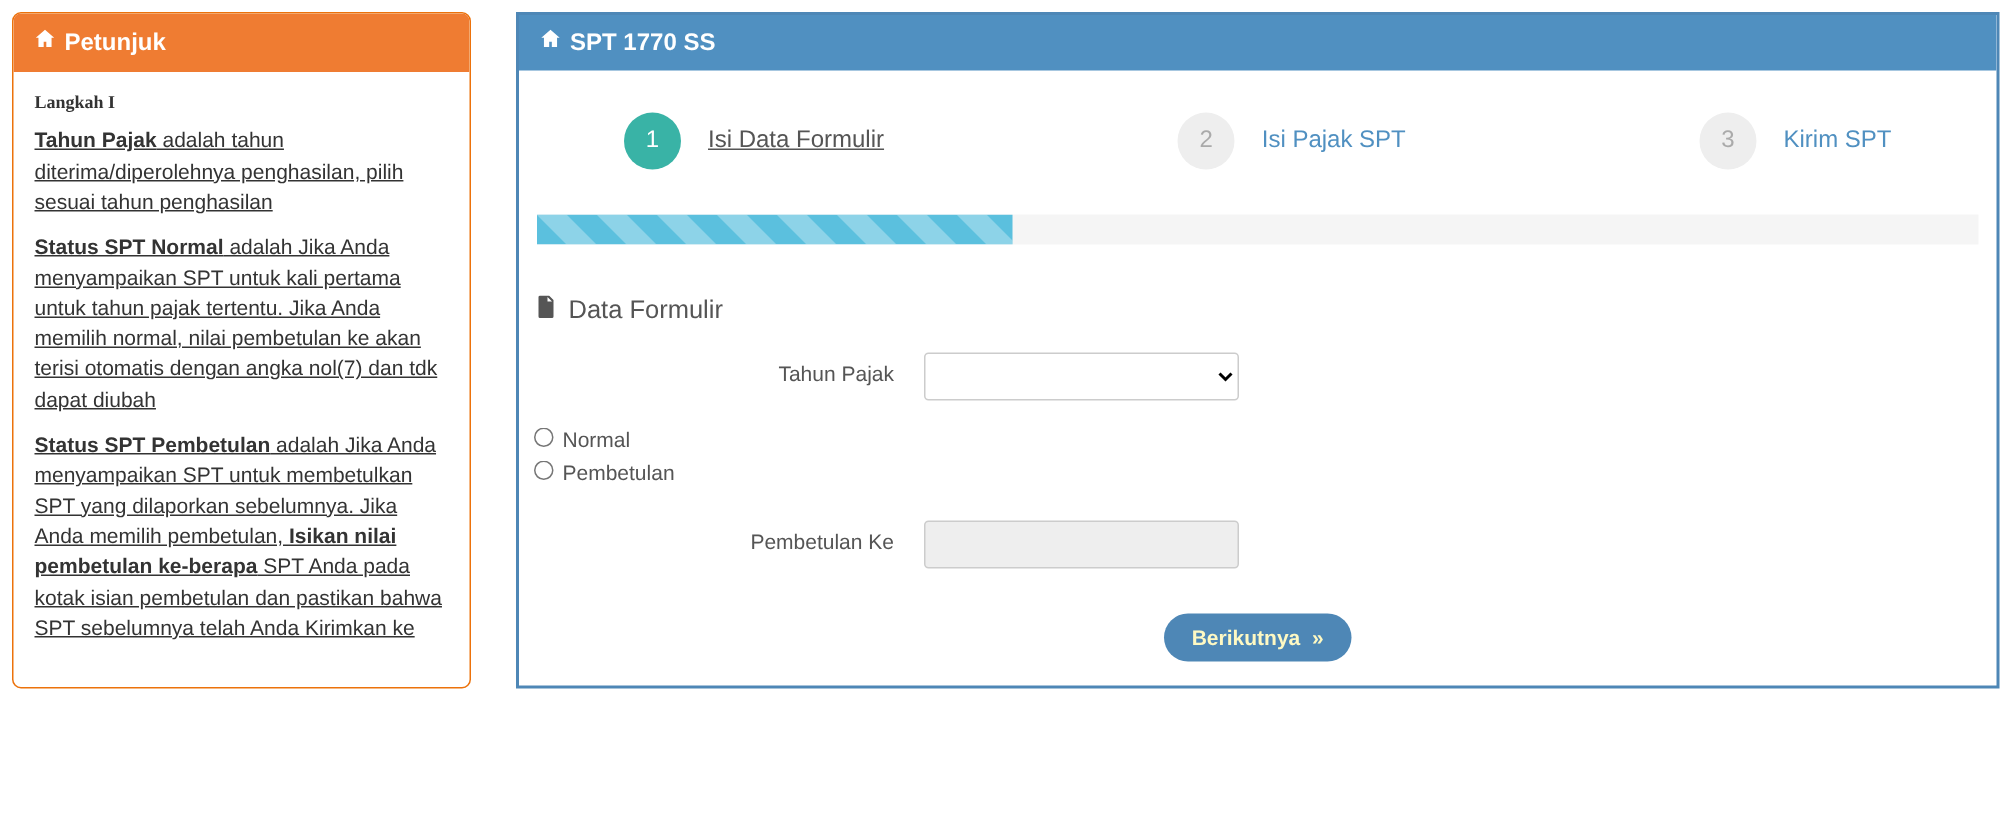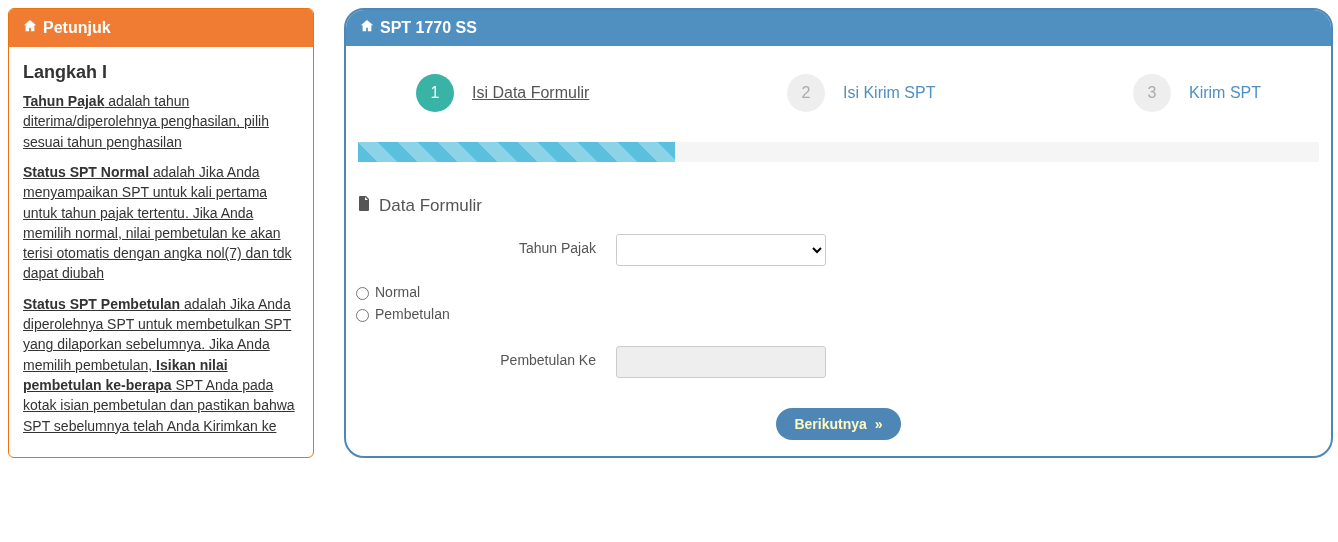--- a/index.html
+++ b/index.html
@@ -37,31 +37,32 @@
     padding: 12px 14px;
     height: 410px;
     overflow-y: auto;
     color: #333;
     line-height: 1.45;
   }
   .panel-petunjuk .panel-body::-webkit-scrollbar { width: 10px; }
   .panel-petunjuk .panel-body::-webkit-scrollbar-thumb { background: #d9d9d9; border-radius: 5px; }
   .panel-petunjuk .panel-body::-webkit-scrollbar-track { background: transparent; }
   .panel-petunjuk h5 {
-    font-size: 18px;
+    font-size: 12px;
     font-weight: bold;
     margin-bottom: 6px;
+    font-family: Liberation Serif, serif;
   }
   .panel-petunjuk p { margin-bottom: 10px; text-decoration: underline; }
 
   
   .panel-main {
     flex: 1;
     border: 2px solid #4e87b6;
-    border-radius: 20px;
+    border-radius: 0;
     overflow: hidden;
   }
   .panel-main .panel-heading {
     background: #5090c1;
     color: #fff;
     padding: 9px 14px;
     font-size: 16px;
     font-weight: bold;
     display: flex;
     align-items: center;
@@ -149,21 +150,21 @@
     width: 210px;
     height: 32px;
     border: 1px solid #ccc;
     border-radius: 3px;
     padding: 4px 8px;
     background: #eee;
     font-size: 14px;
   }
   .radio-row {
     display: flex;
-    align-items: flex-end;
+    align-items: flex-start;
     gap: 6px;
     margin-bottom: 6px;
     color: #555;
   }
   .radio-row input { accent-color: #5090c1; }
 
   
   .btn-area {
     text-align: center;
     margin-top: 30px;
@@ -200,21 +201,21 @@
     </div>
     <div class="panel-body">
       <h5>Langkah I</h5>
       <p>
         <b>Tahun Pajak</b><span> adalah tahun diterima/diperolehnya penghasilan, pilih sesuai tahun penghasilan</span>
       </p>
       <p>
         <b>Status SPT Normal</b><span> adalah Jika Anda menyampaikan SPT untuk kali pertama untuk tahun pajak tertentu. Jika Anda memilih normal, nilai pembetulan ke akan terisi otomatis dengan angka nol(7) dan tdk dapat diubah</span>
       </p>
       <p>
-        <b>Status SPT Pembetulan</b><span> adalah Jika Anda diperolehnya SPT untuk membetulkan SPT yang dilaporkan sebelumnya. Jika Anda memilih pembetulan, </span><b>Isikan nilai pembetulan ke-berapa</b><span> SPT Anda pada kotak isian pembetulan dan pastikan bahwa SPT sebelumnya telah Anda Kirimkan ke</span>
+        <b>Status SPT Pembetulan</b><span> adalah Jika Anda menyampaikan SPT untuk membetulkan SPT yang dilaporkan sebelumnya. Jika Anda memilih pembetulan, </span><b>Isikan nilai pembetulan ke-berapa</b><span> SPT Anda pada kotak isian pembetulan dan pastikan bahwa SPT sebelumnya telah Anda Kirimkan ke</span>
       </p>
     </div>
   </div>
 
   <div class="panel-main">
     <div class="panel-heading">
       <span class="icon-home">
         <svg width="14" height="14" viewBox="0 0 16 16" fill="#fff">
             <path d="M8 1L1 7h2v7h4V10h2v4h4V7h2L8 1z"></path>
           </svg>
@@ -223,21 +224,21 @@
     </div>
     <div class="panel-body">
 
       <div class="stepper">
         <div class="step active">
           <div class="step-circle">1</div>
           <div class="step-label">Isi Data Formulir</div>
         </div>
         <div class="step">
           <div class="step-circle">2</div>
-          <div class="step-label">Isi Kirim SPT</div>
+          <div class="step-label">Isi Pajak SPT</div>
         </div>
         <div class="step">
           <div class="step-circle">3</div>
           <div class="step-label">Kirim SPT</div>
         </div>
       </div>
 
       <div class="progress">
         <div class="progress-bar"></div>
       </div>

